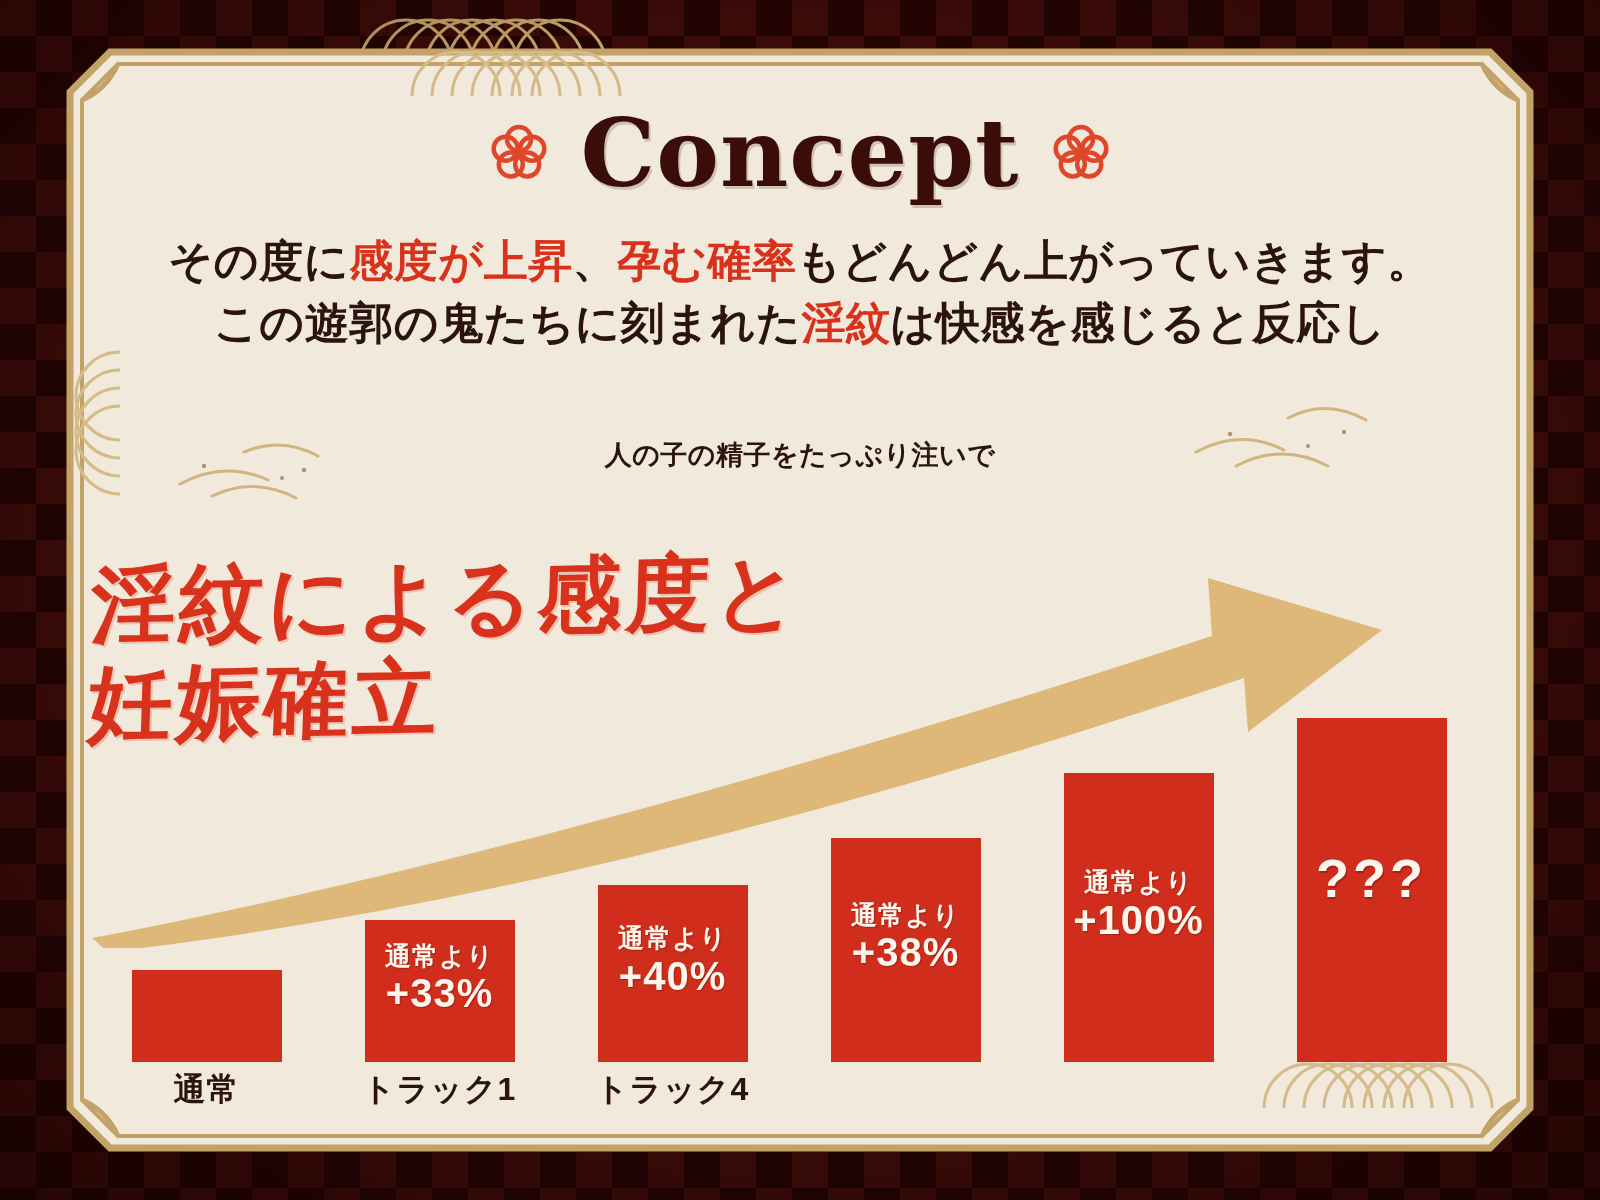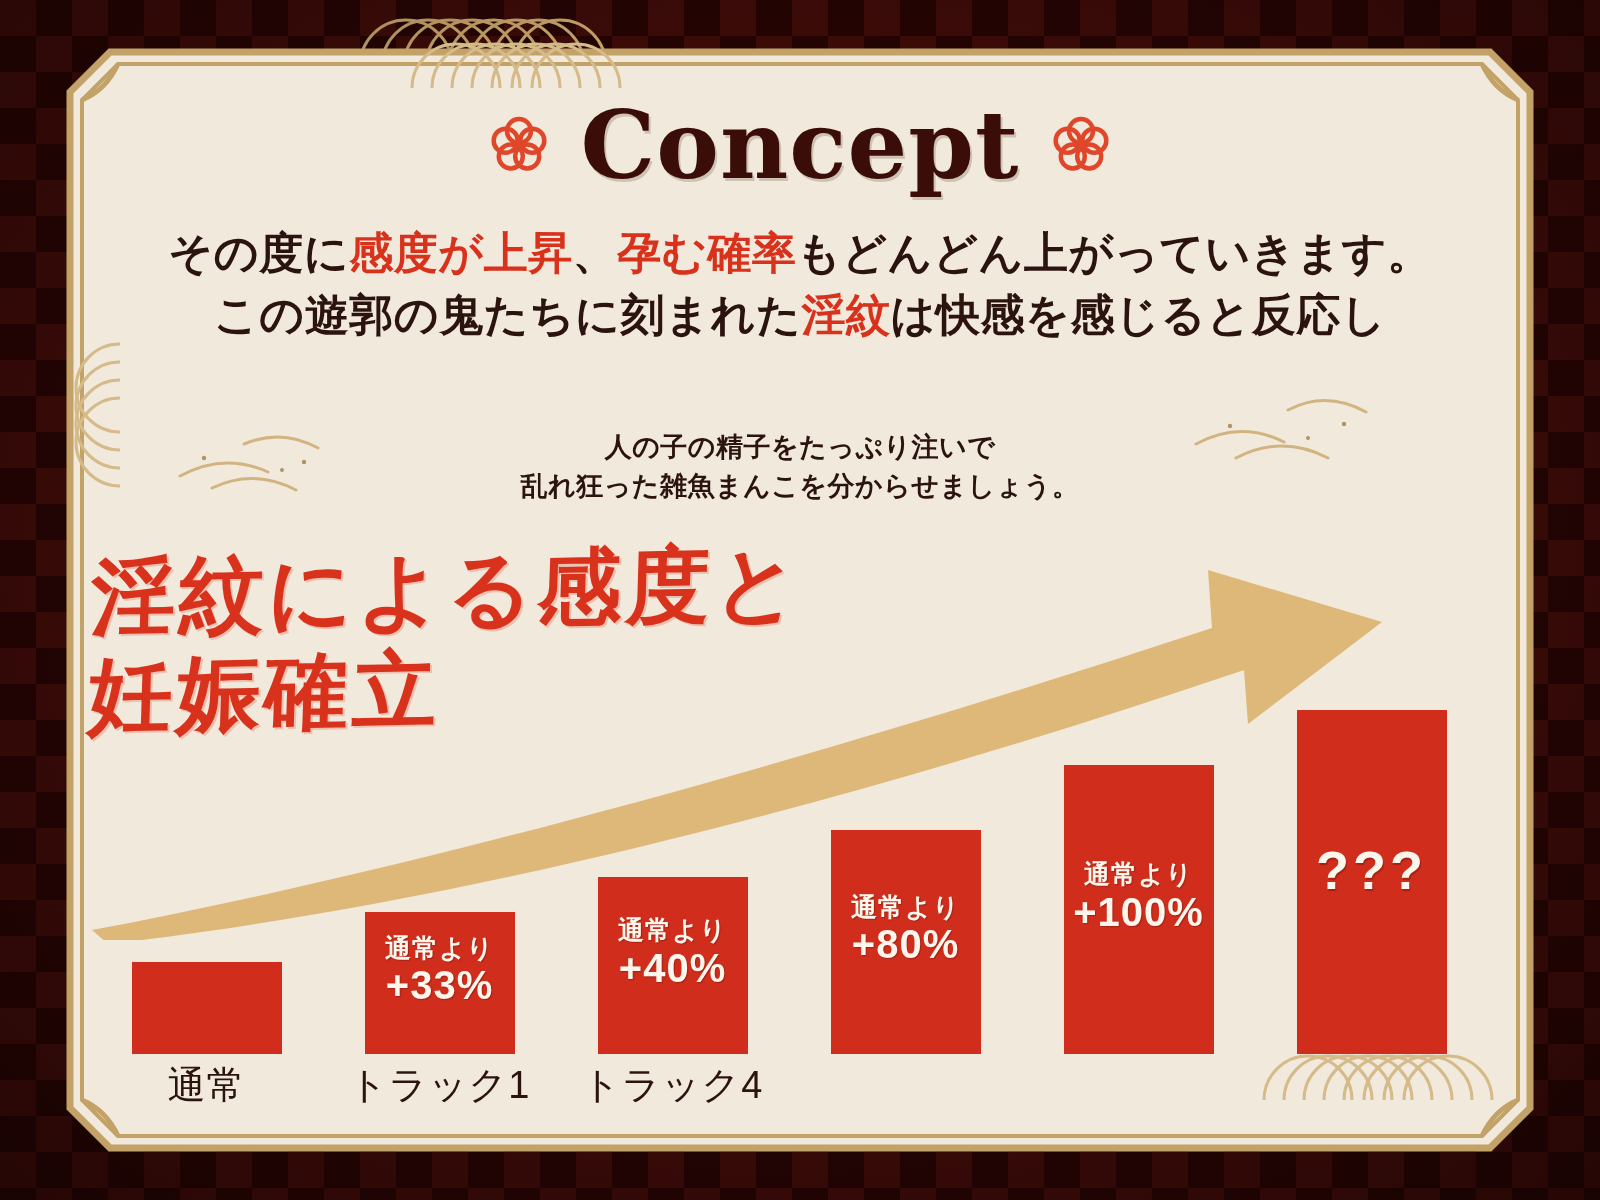--- a/index.html
+++ b/index.html
@@ -40,21 +40,21 @@
     position: absolute;
     left: 52px; top: 34px;
     width: 1496px; height: 1132px;
     z-index: 2;
   }
   #frame svg { display:block; width:100%; height:100%; }
 
   
   #panel {
     position: absolute;
-    left: 72px; top: 40px;
+    left: 72px; top: 48px;
     width: 1456px; height: 1096px;
     z-index: 3;
     overflow: hidden;
   }
 
   
   #title-row {
     position: absolute;
     left: 0; top: 58px;
     width: 100%;
@@ -155,22 +155,22 @@
   }
   #ticklabels {
     position: absolute;
     left: 18px; bottom: 12px;
     width: 1400px; height: 58px;
     display: flex;
   }
   .tick {
     width: 233px;
     text-align: center;
-    font-size: 38px;
-    font-weight: 400;
+    font-size: 32px;
+    font-weight: 700;
     color: #2b1410;
     letter-spacing: 1px;
   }
 
   
   .sprig { position: absolute; pointer-events: none; opacity: .85; }
 </style>
 </head>
 <body>
 
@@ -289,21 +289,20 @@
       <div>
         <span>その度に</span><span class="hl">感度が上昇</span><span>、</span><span class="hl">孕む確率</span><span>もどんどん上がっていきます。</span>
       </div>
       <div>
         <span>この遊郭の鬼たちに刻まれた</span><span class="hl">淫紋</span><span>は快感を感じると反応し</span>
       </div>
     </div>
 
     <div class="lead" id="lead-b">
       <div>人の子の精子をたっぷり注いで</div>
-      <div>乱れ狂った雑魚まんこを分からせましょう。</div>
     </div>
 
     <svg class="sprig" style="left:100px; top:370px; width:180px; height:100px;" viewBox="0 0 180 100">
       <g fill="none" stroke="#cdab72" stroke-width="3" stroke-linecap="round">
         <path d="M8 66 Q 52 42 96 62"></path>
         <path d="M40 78 Q 82 58 124 80"></path>
         <path d="M72 34 Q 110 18 146 38"></path>
       </g>
       <g fill="#a8854f">
         <circle cx="32" cy="48" r="2.2"></circle>
@@ -362,21 +361,21 @@
         <div class="col">
           <div class="bar" style="width:150px; height:177px;">
             <span class="sub">通常より</span>
             <span class="pct">+40%</span>
           </div>
         </div>
 
         <div class="col">
           <div class="bar" style="width:150px; height:224px;">
             <span class="sub">通常より</span>
-            <span class="pct">+80%</span>
+            <span class="pct">+38%</span>
           </div>
         </div>
 
         <div class="col">
           <div class="bar" style="width:150px; height:289px;">
             <span class="sub">通常より</span>
             <span class="pct">+100%</span>
           </div>
         </div>
 

